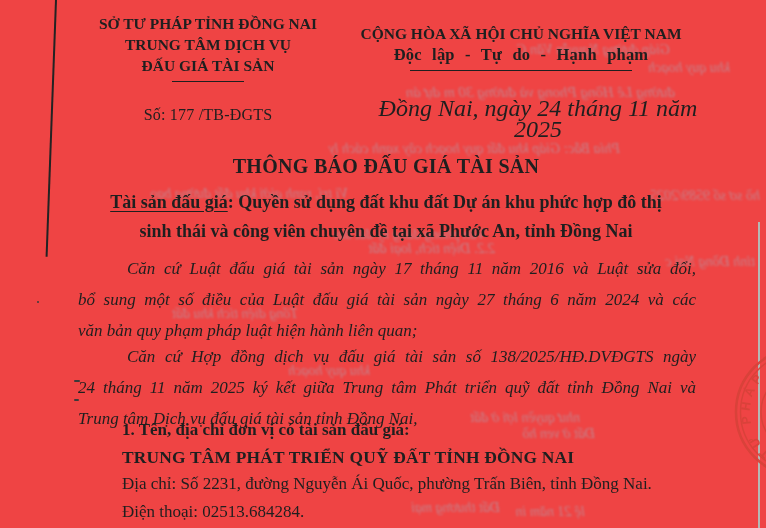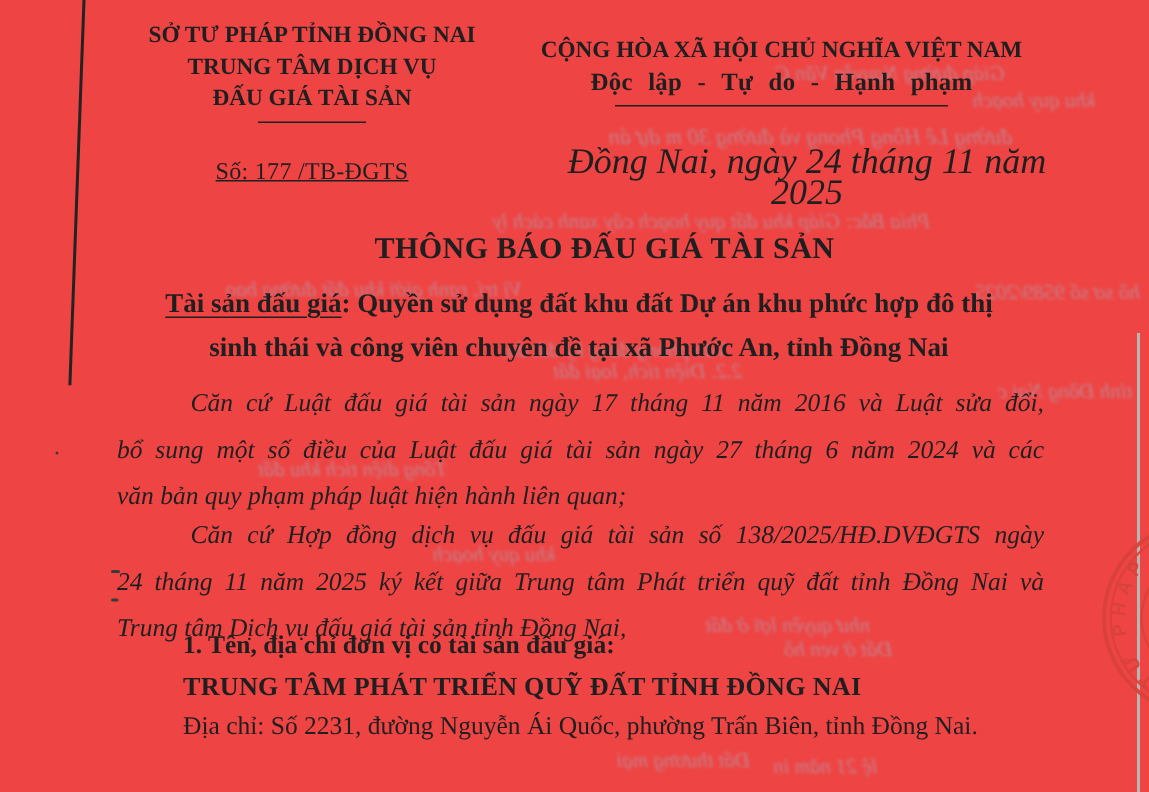--- a/index.html
+++ b/index.html
@@ -15,26 +15,26 @@
   .speck{position:absolute; background:#3a3a3a; border-radius:1px;}
 
   
   .hdr-left{position:absolute; left:62px; top:13px; width:292px; text-align:center;
     font-weight:bold; font-size:15.5px; line-height:21px;}
   .hdr-right{position:absolute; left:330px; top:23px; width:382px; text-align:center;
     font-weight:bold; font-size:15.5px; line-height:21px;}
   .motto{font-size:16.5px; letter-spacing:.2px; word-spacing:6px;}
   .rule{border-bottom:1.6px solid #1f1f1f; height:2px; margin:3px auto 0 auto;}
   .rule.w70{width:72px;} .rule.w225{width:222px;}
-  .doc-number{font-weight:normal; font-size:16px; margin-top:22px; letter-spacing:.2px;text-decoration:underline;}
+  .doc-number{font-weight:normal; font-size:16px; margin-top:22px; letter-spacing:.2px;}
   .place-date{font-weight:normal; font-style:italic; font-size:24px; margin-top:27px;
     padding-left:34px;}
 
   
-  .doc-title{position:absolute; left:80px; top:155px; width:646px; text-align:center;
+  .doc-title{position:absolute; left:63px; top:155px; width:646px; text-align:center;
     font-weight:bold; font-size:20px; letter-spacing:.3px;}
   .subtitle{position:absolute; left:63px; top:188px; width:646px; text-align:center;
     font-weight:bold; font-size:18px; line-height:29px;}
   .subtitle .u{text-decoration:underline; text-underline-offset:3px;}
 
   
   .para{position:absolute; left:78px; width:618px; font-style:italic; font-size:17px;}
   .para .ln{height:31px; line-height:31px; text-align:justify; text-align-last:justify;
     overflow:visible; white-space:nowrap;}
   .para .ln.first{padding-left:49px;}
@@ -114,20 +114,21 @@
   <div class="para" id="para2">
     <div class="ln first">Căn cứ Hợp đồng dịch vụ đấu giá tài sản số 138/2025/HĐ.DVĐGTS ngày</div>
     <div class="ln">24 tháng 11 năm 2025 ký kết giữa Trung tâm Phát triển quỹ đất tỉnh Đồng Nai và</div>
     <div class="ln last">Trung tâm Dịch vụ đấu giá tài sản tỉnh Đồng Nai,</div>
   </div>
 
   <div class="section1">
     <div class="sec-heading">1. Tên, địa chỉ đơn vị có tài sản đấu giá:</div>
     <div class="org-name">TRUNG TÂM PHÁT TRIỂN QUỸ ĐẤT TỈNH ĐỒNG NAI</div>
     <div class="addr">Địa chỉ: Số 2231, đường Nguyễn Ái Quốc, phường Trấn Biên, tỉnh Đồng Nai.</div>
+    <div class="phone">Điện thoại: 02513.684284.</div>
   </div>
 
   <svg class="stamp" viewBox="0 0 170 170">
     <defs>
       <path id="stampTextArc" d="M 78 130 A 50 50 0 0 1 28 80 A 50 50 0 0 1 78 30" fill="none"></path>
     </defs>
     <g stroke="#d8423a" fill="none">
       <circle cx="78" cy="80" r="64" stroke-width="2.6"></circle>
       <circle cx="78" cy="80" r="59.5" stroke-width="1.5"></circle>
       <circle cx="78" cy="80" r="39" stroke-width="1.5"></circle>

